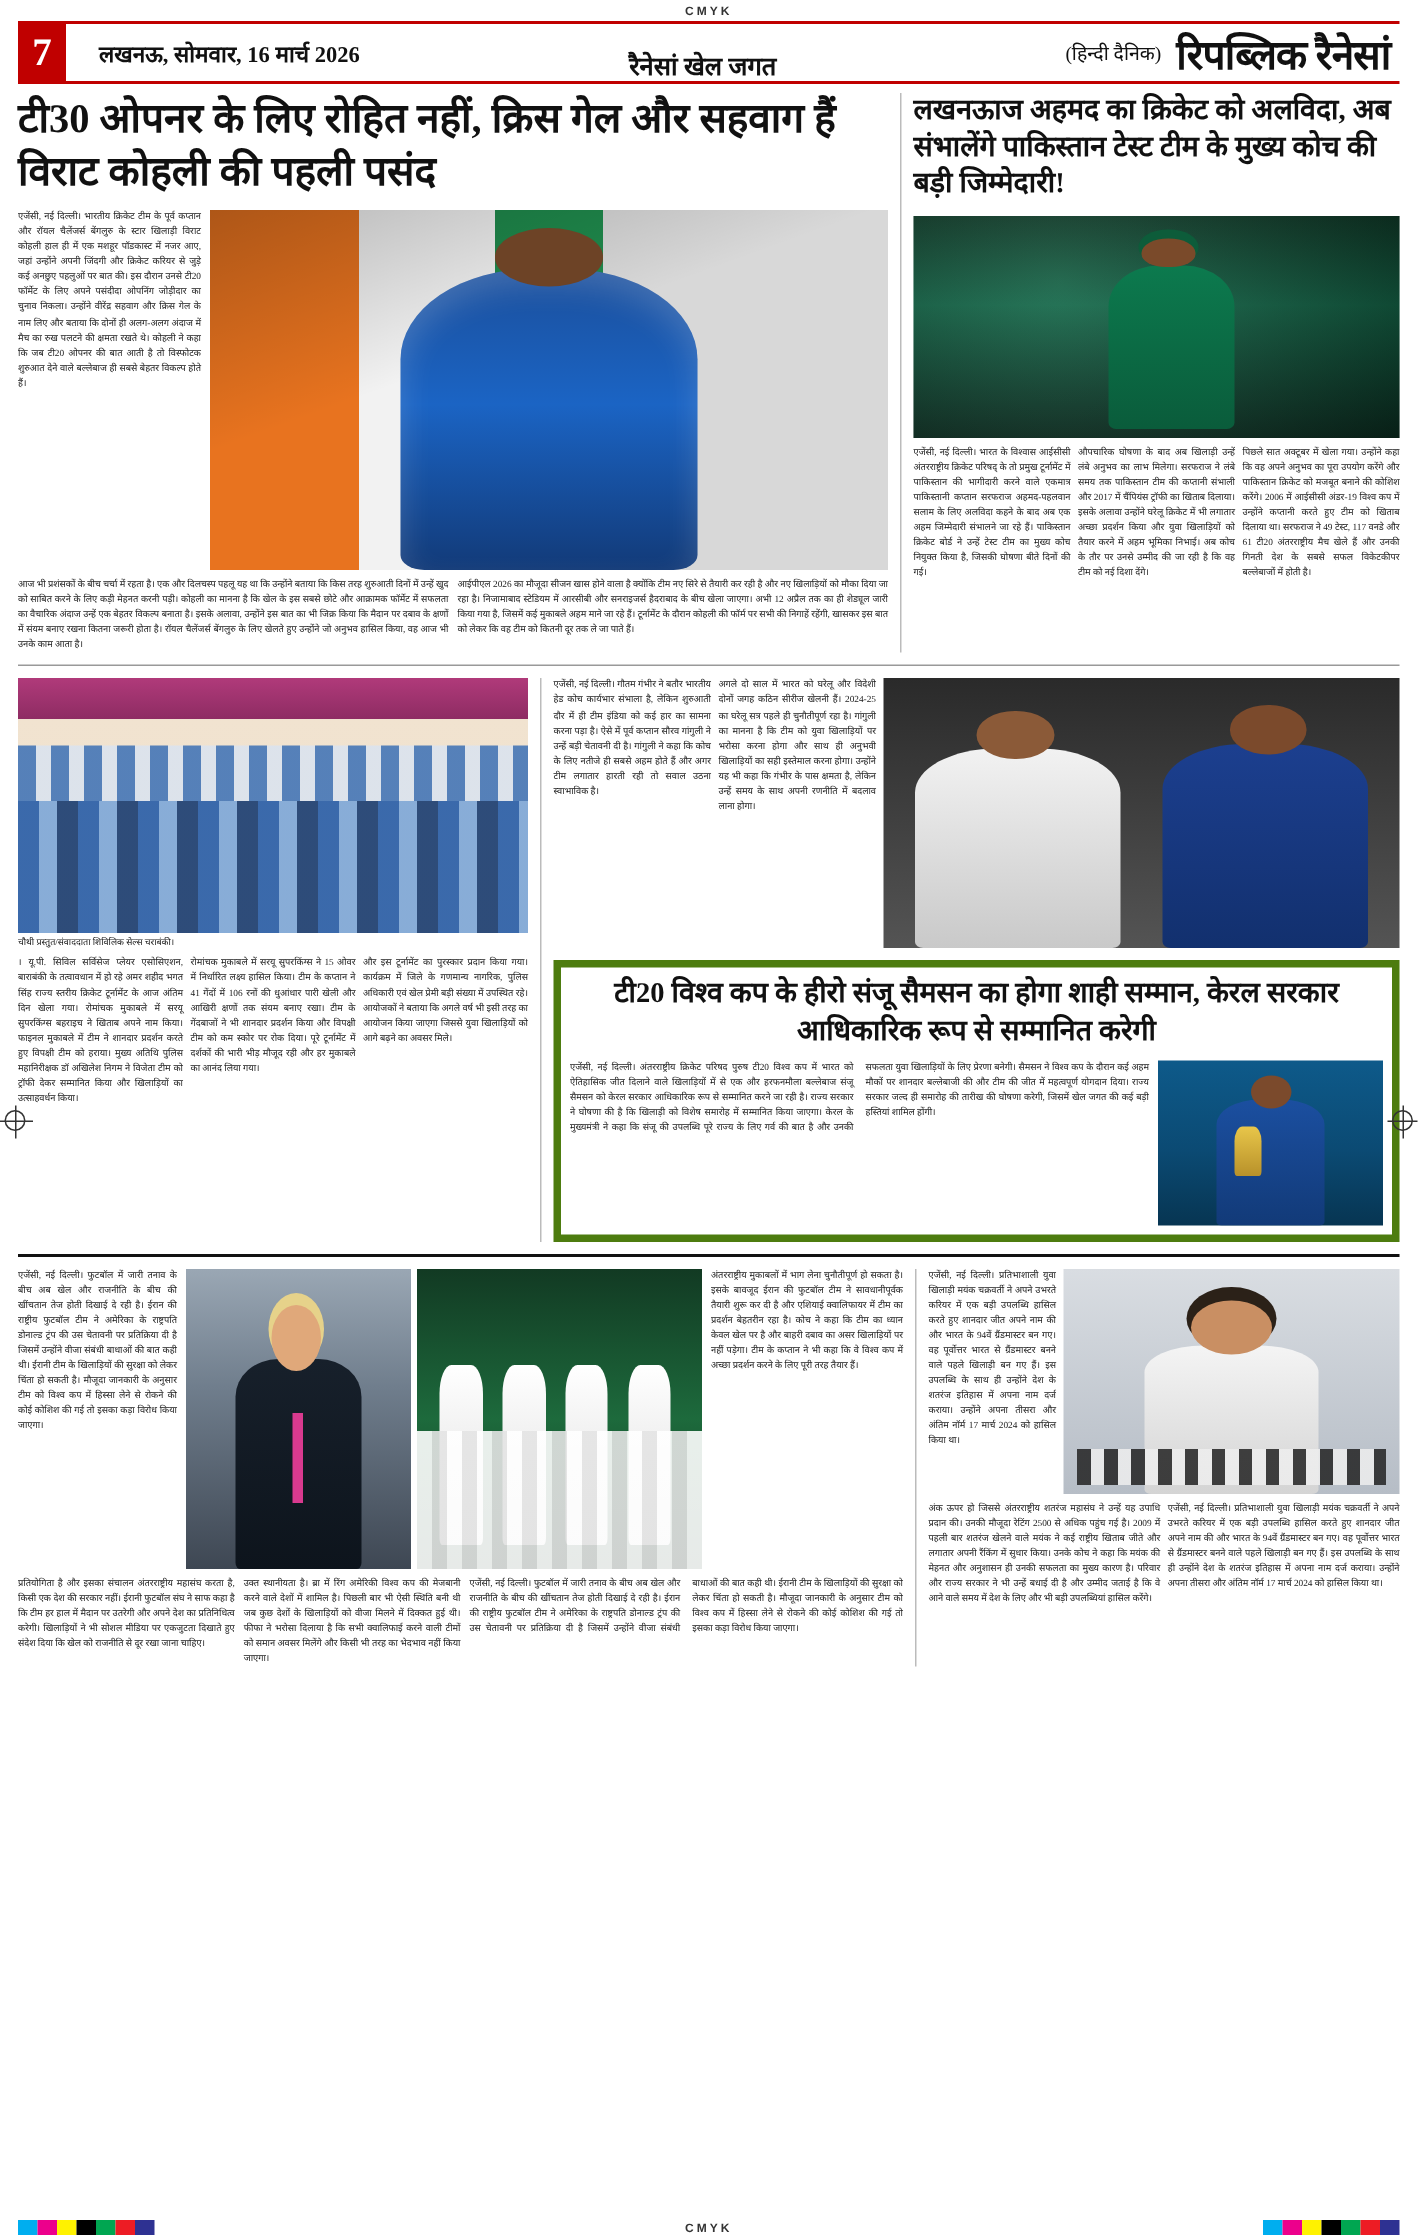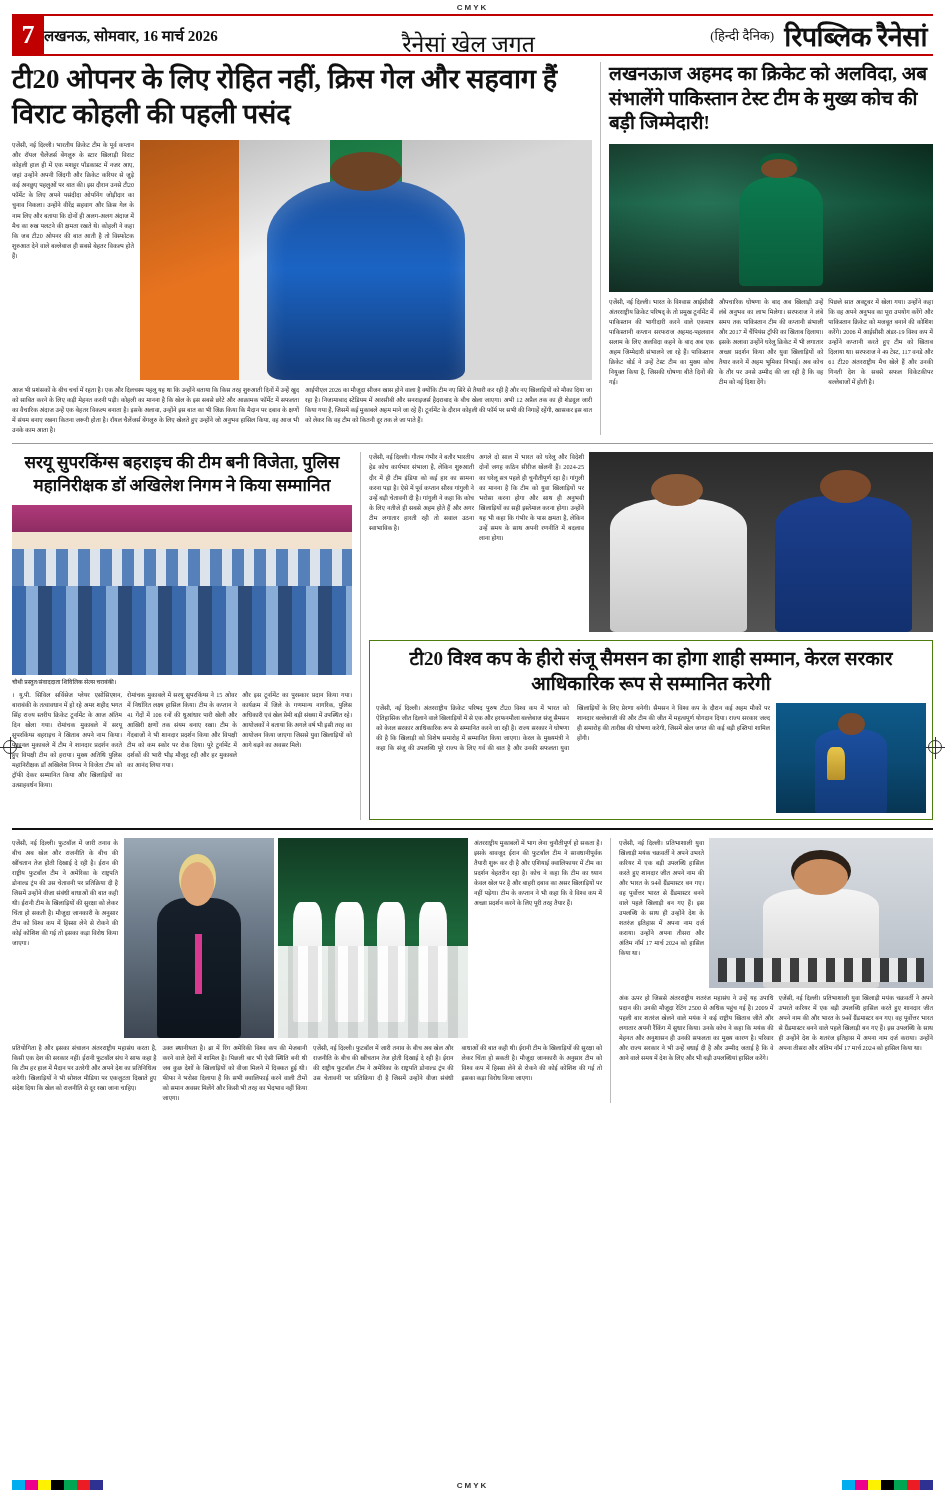--- a/index.html
+++ b/index.html
@@ -44,32 +44,32 @@
   .page-num {
     width:32px;
     background:#c00000;
     color:#fff;
     font-size:26px;
     font-weight:bold;
     display:flex;align-items:center;justify-content:center;
     font-family:"Liberation Serif", serif;
   }
   .edition {
-    padding-left:0;
+    padding-left:22px;
     display:flex;align-items:center;
     font-size:15px;
     font-weight:bold;
     flex: 0 0 280px;
     font-family:"Liberation Serif", serif;
   }
   .section-title {
     flex:1;
     display:flex;align-items:center;justify-content:center;
-    font-size:23px;
-    font-weight:normal;
+    font-size:17px;
+    font-weight:bold;
     font-family:"Liberation Serif", serif;
     margin-top:16px;
   }
   .brand-wrap {
     flex: 0 0 320px;
     display:flex;align-items:center;justify-content:flex-end;
     padding-right:6px;
     gap:10px;
   }
   .brand-sub { font-size:13px; font-family:"Liberation Serif", serif;}
@@ -267,21 +267,21 @@
     content:"";position:absolute;left:38%;top:14%;width:24%;height:24%;
     background:#c98f63;border-radius:50%;z-index:2;
     box-shadow:0 -6px 0 3px #2b2118;
   }
   .ph-mayank .board{
     position:absolute;left:4%;bottom:4%;width:92%;height:16%;
     background:repeating-linear-gradient(90deg,#222 0 9px,#eee 9px 18px);
     z-index:3;opacity:.85;
   }
 
-  .box-border { border:1px solid #4d7c0f; }
+  .box-border { border:5px solid #4d7c0f; }
 
   
   .cmyk-bottom {
     position:absolute;
     bottom:0; left:0; right:0;
     height:16px;
     display:flex;align-items:center;
     padding:0 12px;
     gap:4px;
     font-size:8px;
@@ -315,21 +315,21 @@
       <span class="brand-sub">(हिन्दी दैनिक)</span>
       <span class="brand-name">रिपब्लिक रैनेसां</span>
     </div>
   </div>
 
   <div class="content">
 
     <div class="row">
 
       <div style="flex:0 0 580px;">
-        <h1 class="headline hl-xl">टी20 ओपनर के लिए रोहित नहीं, क्रिस गेल और सहवाग हैं विराट कोहली की पहली पसंद</h1>
+        <h1 class="headline hl-xl">टी30 ओपनर के लिए रोहित नहीं, क्रिस गेल और सहवाग हैं विराट कोहली की पहली पसंद</h1>
         <div class="row" style="align-items:flex-start;">
           <div style="flex:0 0 128px; padding-right:6px;">
             <div class="body-text">एजेंसी, नई दिल्ली। भारतीय क्रिकेट टीम के पूर्व कप्तान और रॉयल चैलेंजर्स बेंगलुरु के स्टार खिलाड़ी विराट कोहली हाल ही में एक मशहूर पॉडकास्ट में नजर आए, जहां उन्होंने अपनी जिंदगी और क्रिकेट करियर से जुड़े कई अनछुए पहलुओं पर बात की। इस दौरान उनसे टी20 फॉर्मेट के लिए अपने पसंदीदा ओपनिंग जोड़ीदार का चुनाव निकला। उन्होंने वीरेंद्र सहवाग और क्रिस गेल के नाम लिए और बताया कि दोनों ही अलग-अलग अंदाज में मैच का रुख पलटने की क्षमता रखते थे। कोहली ने कहा कि जब टी20 ओपनर की बात आती है तो विस्फोटक शुरुआत देने वाले बल्लेबाज ही सबसे बेहतर विकल्प होते हैं।</div>
           </div>
           <div class="photo ph-kohli" style="flex:1; height:240px;"></div>
         </div>
         <div class="row" style="margin-top:5px;">
           <div style="flex:1; padding-right:6px;">
             <div class="body-text">आज भी प्रशंसकों के बीच चर्चा में रहता है। एक और दिलचस्प पहलू यह था कि उन्होंने बताया कि किस तरह शुरुआती दिनों में उन्हें खुद को साबित करने के लिए कड़ी मेहनत करनी पड़ी। कोहली का मानना है कि खेल के इस सबसे छोटे और आक्रामक फॉर्मेट में सफलता का वैचारिक अंदाज उन्हें एक बेहतर विकल्प बनाता है। इसके अलावा, उन्होंने इस बात का भी जिक्र किया कि मैदान पर दबाव के क्षणों में संयम बनाए रखना कितना जरूरी होता है। रॉयल चैलेंजर्स बेंगलुरु के लिए खेलते हुए उन्होंने जो अनुभव हासिल किया, वह आज भी उनके काम आता है।</div>
           </div>
@@ -356,21 +356,20 @@
           </div>
         </div>
       </div>
     </div>
 
     <div class="hr"></div>
 
     <div class="row">
 
       <div style="flex:0 0 340px;">
-        <h1 class="headline hl-sm hl-center">सरयू सुपरकिंग्स बहराइच की टीम बनी विजेता, पुलिस महानिरीक्षक डॉ अखिलेश निगम ने किया सम्मानित</h1>
         <div class="photo ph-team" style="height:170px;"></div>
         <div class="caption" style="margin-top:3px;">चौथी प्रस्तुत/संवाददाता शिविलिक सेल्स चराबंकी।</div>
         <div class="row" style="margin-top:3px;">
           <div style="flex:1;padding-right:5px;">
             <div class="body-text">। यू.पी. सिविल सर्विसेज प्लेयर एसोसिएशन, बाराबंकी के तत्वावधान में हो रहे अमर शहीद भगत सिंह राज्य स्तरीय क्रिकेट टूर्नामेंट के आज अंतिम दिन खेला गया। रोमांचक मुकाबले में सरयू सुपरकिंग्स बहराइच ने खिताब अपने नाम किया। फाइनल मुकाबले में टीम ने शानदार प्रदर्शन करते हुए विपक्षी टीम को हराया। मुख्य अतिथि पुलिस महानिरीक्षक डॉ अखिलेश निगम ने विजेता टीम को ट्रॉफी देकर सम्मानित किया और खिलाड़ियों का उत्साहवर्धन किया।</div>
           </div>
           <div style="flex:1;padding-right:5px;">
             <div class="body-text">रोमांचक मुकाबले में सरयू सुपरकिंग्स ने 15 ओवर में निर्धारित लक्ष्य हासिल किया। टीम के कप्तान ने 41 गेंदों में 106 रनों की धुआंधार पारी खेली और आखिरी क्षणों तक संयम बनाए रखा। टीम के गेंदबाजों ने भी शानदार प्रदर्शन किया और विपक्षी टीम को कम स्कोर पर रोक दिया। पूरे टूर्नामेंट में दर्शकों की भारी भीड़ मौजूद रही और हर मुकाबले का आनंद लिया गया।</div>
           </div>
           <div style="flex:1;">

